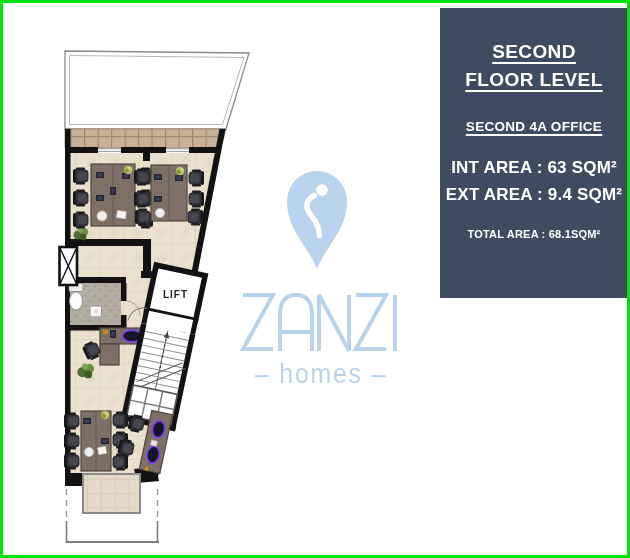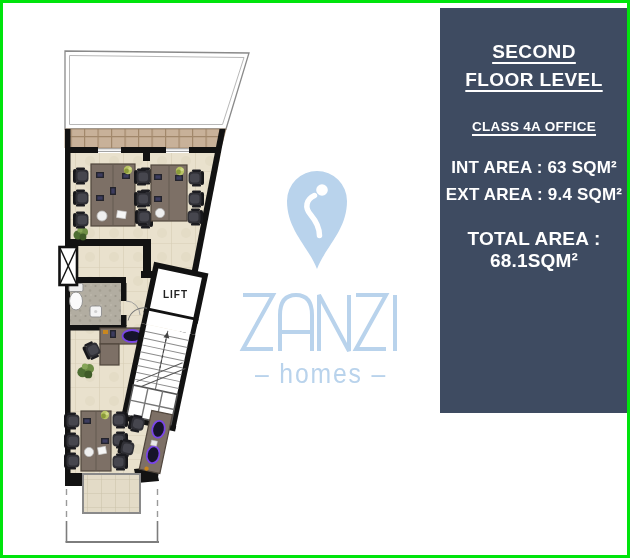--- a/index.html
+++ b/index.html
@@ -1,28 +1,28 @@
 <!DOCTYPE html>
 <html style="--border-green: #00e40c; --panel-bg: #3e4b61; --panel-text: #ffffff; --logo-blue: #b9d3ec; --wall-black: #121212; --floor-beige: #e9e1cd; --terrace-tan: #c8b199; --desk-brown: #7d7066; --accent-purple: #7a45e8;"><head>
 <meta charset="utf-8">
 <style>
   html,body{margin:0;padding:0;background:#fff;}
   body{width:630px;height:558px;position:relative;font-family:"Liberation Sans",sans-serif;}
   .frame{position:absolute;inset:0;width:630px;height:558px;border:3px solid var(--border-green,#00e40c);box-sizing:border-box;background:#fff;overflow:hidden;}
   .plan-svg{position:absolute;left:0;top:0;width:630px;height:558px;}
 
   
-  .panel{position:absolute;left:437px;top:5px;width:188px;height:405px;background:var(--panel-bg,#3e4b61);
+  .panel{position:absolute;left:437px;top:5px;width:188px;height:290px;background:var(--panel-bg,#3e4b61);
          color:var(--panel-text,#fff);display:flex;flex-direction:column;align-items:center;text-align:center;
          padding-top:30px;box-sizing:border-box;font-weight:bold;}
   .panel .title{font-size:19px;line-height:1.45;letter-spacing:.4px;}
   .panel .title span{display:inline-block;text-decoration:underline;text-underline-offset:4px;text-decoration-thickness:2px;}
   .panel .class{margin-top:26px;font-size:13.5px;text-decoration:underline;text-underline-offset:3px;text-decoration-thickness:1.5px;letter-spacing:.3px;}
   .panel .areas{margin-top:20px;font-size:17px;line-height:1.6;letter-spacing:.2px;}
-  .panel .total{margin-top:20px;font-size:19px;letter-spacing:.2px;}
+  .panel .total{margin-top:20px;font-size:11px;letter-spacing:.2px;}
 
   
   .logo-svg{position:absolute;left:0;top:0;width:630px;height:558px;pointer-events:none;}
   .logo-fill{fill:var(--logo-blue,#b9d3ec);}
   .logo-stroke{stroke:var(--logo-blue,#b9d3ec);fill:none;}
   .logo-text{fill:var(--logo-blue,#b9d3ec);font-family:"Liberation Sans",sans-serif;}
 
   
   .wall{fill:var(--wall-black,#111);}
   .wline{stroke:var(--wall-black,#111);}
@@ -277,21 +277,21 @@
 
     <text x="317" y="344" text-anchor="middle" font-size="4" fill="transparent">ZANZI</text>
     <text class="logo-text" x="318" y="380" text-anchor="middle" font-size="27" letter-spacing="2" textLength="132" lengthAdjust="spacingAndGlyphs">– homes –</text>
   </svg>
 
   <div class="panel">
     <div class="title">
       <span>SECOND</span><br>
       <span>FLOOR LEVEL</span>
     </div>
-    <div class="class">CLASS 4A OFFICE</div>
+    <div class="class">SECOND 4A OFFICE</div>
     <div class="areas">
       <div>INT AREA : 63 SQM²</div>
       <div>EXT AREA : 9.4 SQM²</div>
     </div>
     <div class="total">TOTAL AREA : 68.1SQM²</div>
   </div>
 
 </div>
 
 </body></html>

